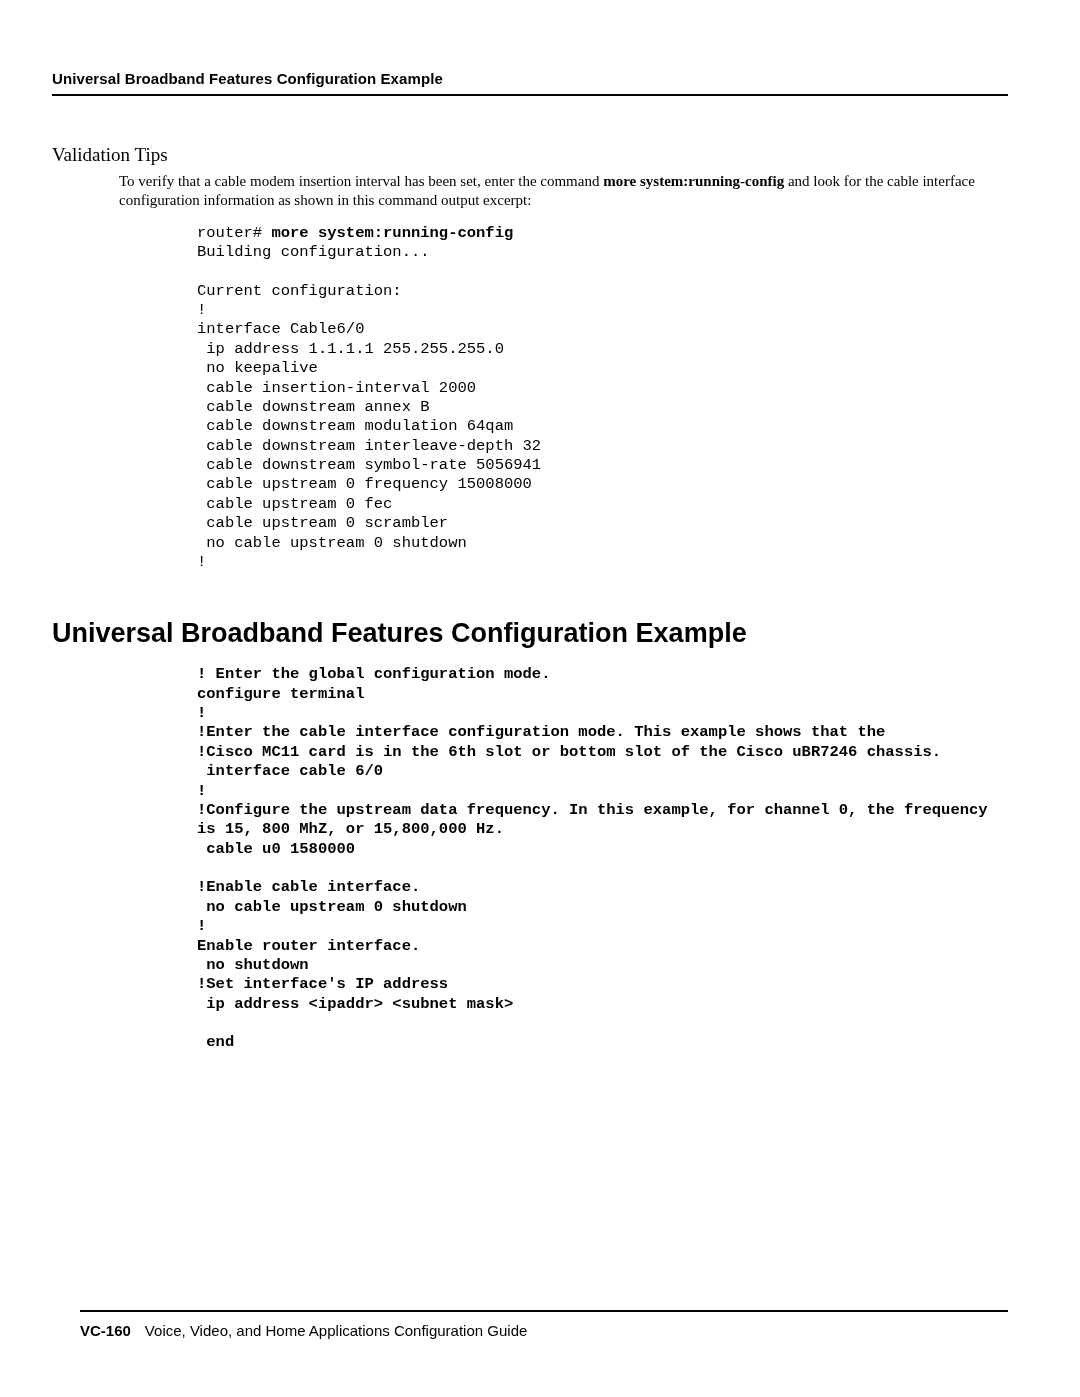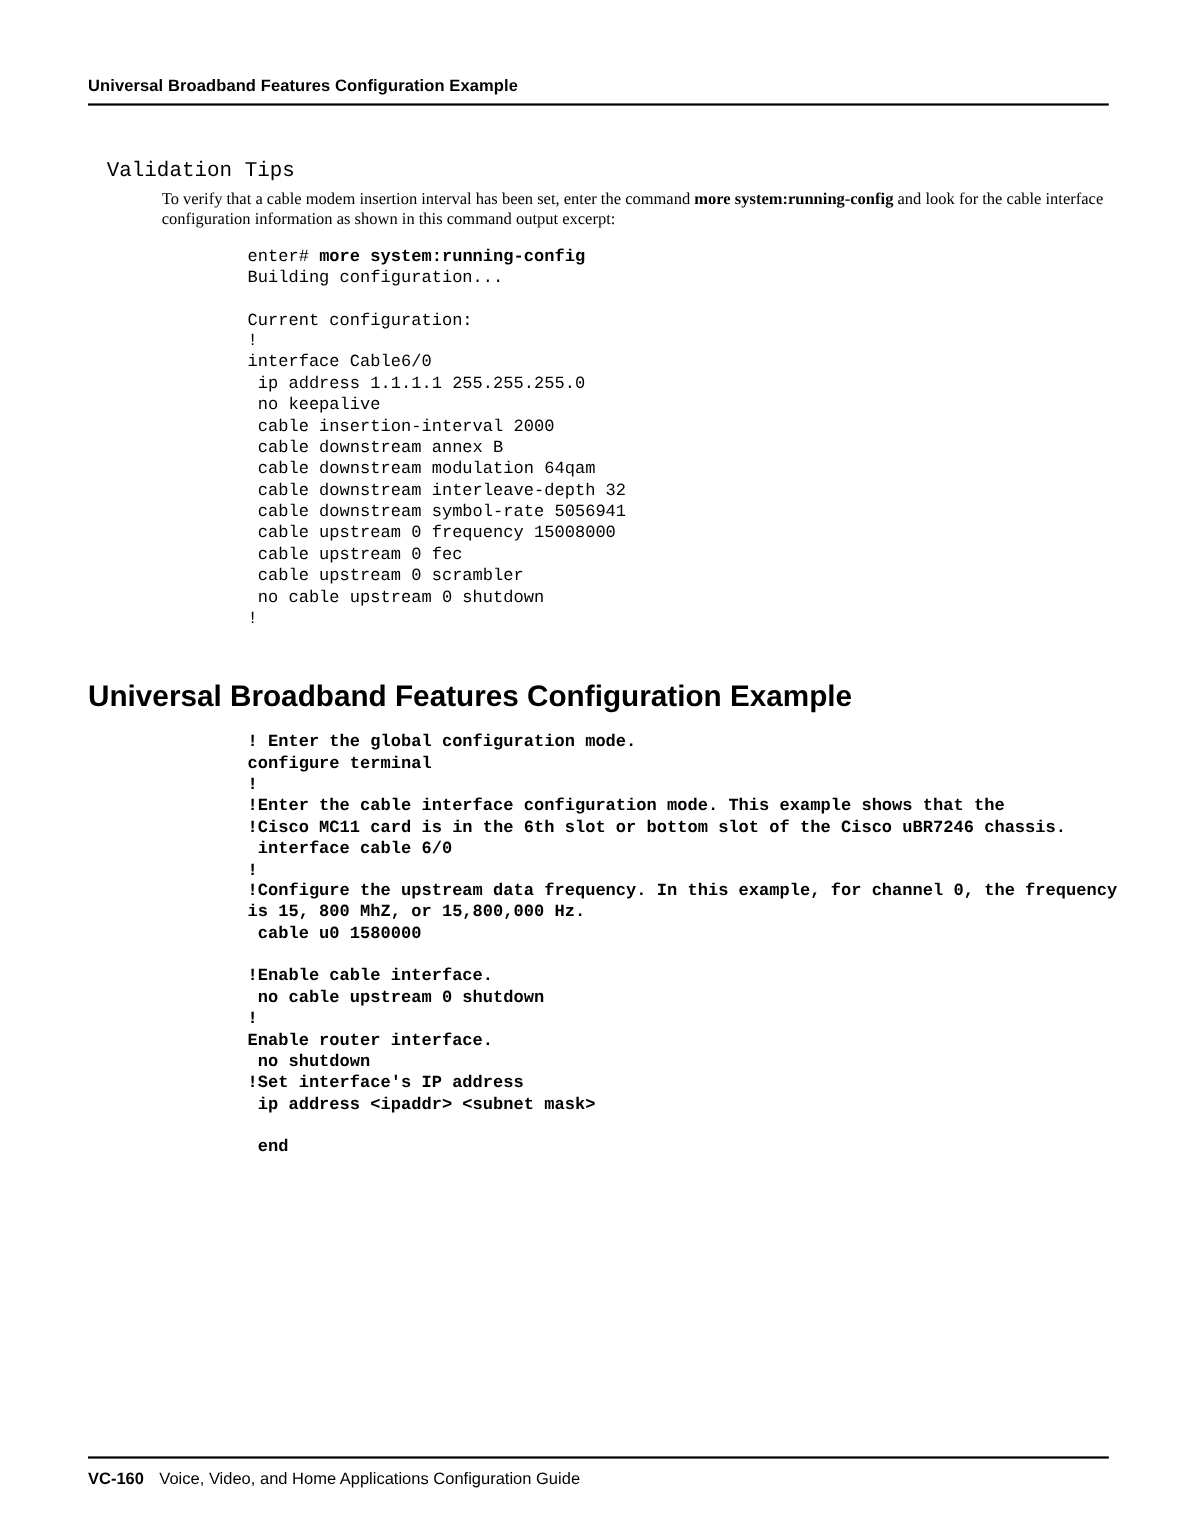--- a/index.html
+++ b/index.html
@@ -7,44 +7,43 @@
     padding: 0;
     background: #fff;
     font-family: "Times New Roman", Times, serif;
     color: #000;
     width: 1080px;
     height: 1397px;
     position: relative;
     box-sizing: border-box;
   }
   .page {
-    padding: 70px 72px 0 80px;
+    padding: 70px 72px 0 52px;
     box-sizing: border-box;
     width: 100%;
     height: 100%;
     position: relative;
   }
   .running-header {
     font-family: Arial, Helvetica, sans-serif;
     font-weight: bold;
     font-size: 15px;
     letter-spacing: 0.1px;
   }
   .header-rule {
     border: none;
     border-top: 2px solid #000;
     margin: 7px 0 0 0;
   }
   .section-subhead {
-    font-family: Liberation Mono, monospace;
+    font-family: Liberation Serif, serif;
     font-size: 19px;
     font-weight: 400;
     margin-top: 48px;
     margin-bottom: 6px;
-    margin-left: 17px;
   }
   .body-para {
     font-family: "Times New Roman", Times, serif;
     font-size: 15px;
     line-height: 1.25;
     margin-left: 67px;
     margin-right: 0;
   }
   .code-block {
     font-family: "Courier New", Courier, monospace;
@@ -60,21 +59,21 @@
   .h2 {
     font-family: Arial, Helvetica, sans-serif;
     font-weight: bold;
     font-size: 27px;
     margin-top: 46px;
     margin-bottom: 10px;
   }
   .footer {
     position: absolute;
     left: 80px;
-    bottom: 44px;
+    bottom: 58px;
     width: calc(100% - 152px);
   }
   .footer-rule {
     border: none;
     border-top: 2px solid #000;
     margin: 0 0 10px 0;
   }
   .footer-line {
     font-family: Arial, Helvetica, sans-serif;
     font-size: 15px;
@@ -90,21 +89,21 @@
 
 <div class="page">
 
   <div class="running-header">Universal Broadband Features Configuration Example</div>
   <hr class="header-rule">
 
   <div class="section-subhead">Validation Tips</div>
   <div class="body-para">
     <span>To verify that a cable modem insertion interval has been set, enter the command </span><span class="bold-inline">more system:running-config</span><span> and look for the cable interface configuration information as shown in this command output excerpt:</span>
   </div>
-  <div class="code-block"><span>enter# </span><span class="code-bold">more system:running-config</span>
+  <div class="code-block"><span>router# </span><span class="code-bold">more system:running-config</span>
 <span>Building configuration...
 
 Current configuration:
 !
 interface Cable6/0
  ip address 1.1.1.1 255.255.255.0
  no keepalive
  cable insertion-interval 2000
  cable downstream annex B
  cable downstream modulation 64qam

